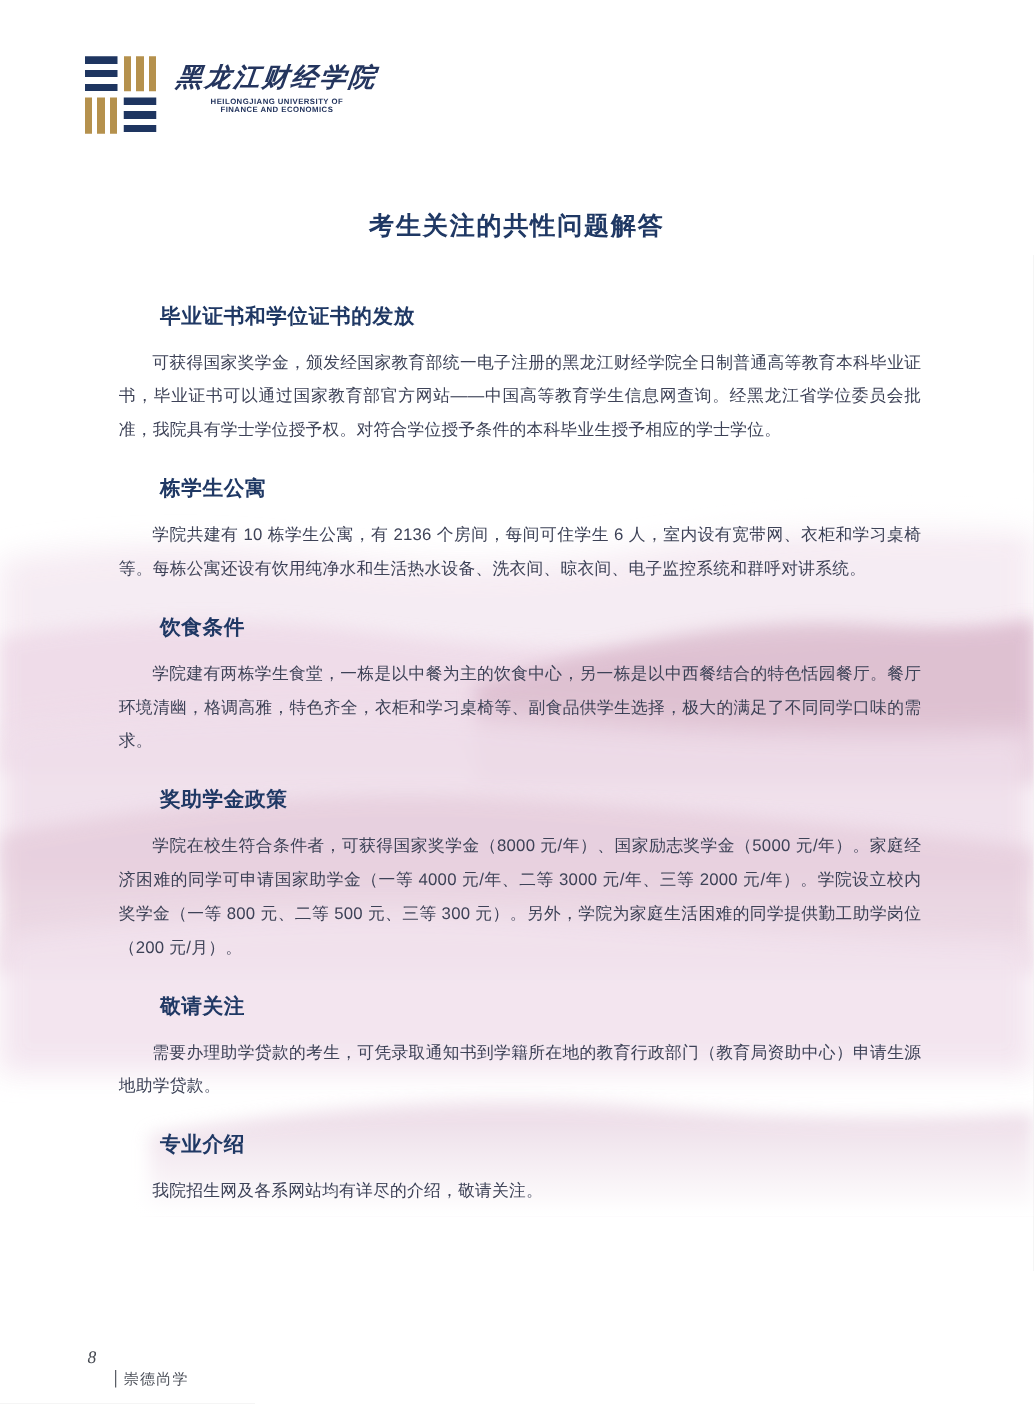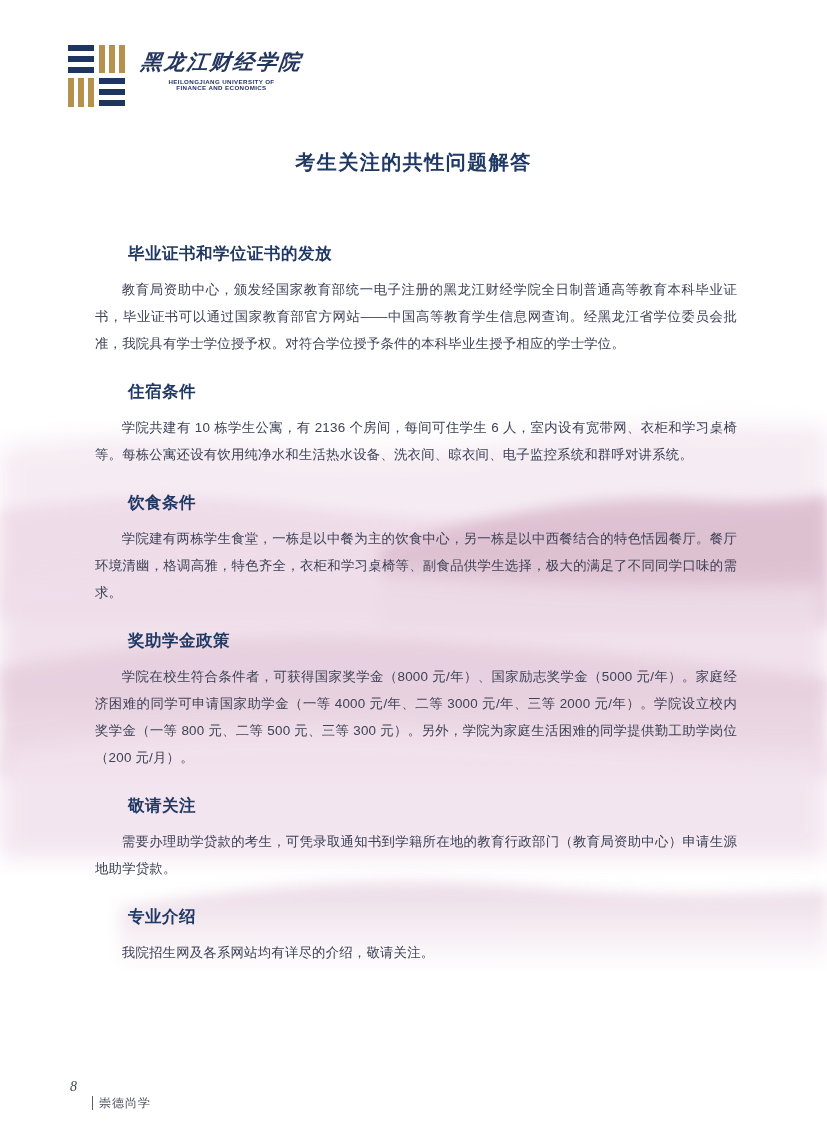--- a/index.html
+++ b/index.html
@@ -21,21 +21,21 @@
     font-size:21px;font-weight:bold;font-style:italic;color:#24355e;
     letter-spacing:2px;white-space:nowrap;transform:skewX(-6deg);
   }
   .logo-en{
     font-size:10px;font-weight:bold;color:#24355e;letter-spacing:.6px;
     text-align:center;line-height:11px;white-space:nowrap;
     transform:scale(0.62);transform-origin:center top;margin-top:2px;
   }
   
   .doc-title{
-    position:absolute;top:149px;left:0;width:100%;text-align:center;z-index:2;
+    position:absolute;top:167px;left:0;width:100%;text-align:center;z-index:2;
     font-family:"Liberation Serif","DejaVu Serif",serif;
     font-size:20px;font-weight:bold;color:#1f3864;letter-spacing:1.5px;
   }
   
   .content{position:absolute;left:95px;top:242px;width:642px;z-index:2;}
   .section h2{
     font-size:16.5px;line-height:22px;font-weight:bold;color:#1f3864;
     margin:0 0 12px 33px;letter-spacing:.5px;
   }
   .section p{
@@ -100,24 +100,24 @@
         <span>FINANCE AND ECONOMICS</span>
       </div>
     </div>
   </div>
 
   <div class="doc-title">考生关注的共性问题解答</div>
 
   <div class="content">
     <div class="section">
       <h2>毕业证书和学位证书的发放</h2>
-      <p>教育局资助中心，颁发经国家教育部统一电子注册的黑龙江财经学院全日制普通高等教育本科毕业证书，毕业证书可以通过国家教育部官方网站——中国高等教育学生信息网查询。经黑龙江省学位委员会批准，我院具有学士学位授予权。对符合学位授予条件的本科毕业生授予相应的学士学位。</p>
+      <p>可获得国家奖学金，颁发经国家教育部统一电子注册的黑龙江财经学院全日制普通高等教育本科毕业证书，毕业证书可以通过国家教育部官方网站——中国高等教育学生信息网查询。经黑龙江省学位委员会批准，我院具有学士学位授予权。对符合学位授予条件的本科毕业生授予相应的学士学位。</p>
     </div>
     <div class="section">
-      <h2>住宿条件</h2>
+      <h2>栋学生公寓</h2>
       <p>学院共建有 10 栋学生公寓，有 2136 个房间，每间可住学生 6 人，室内设有宽带网、衣柜和学习桌椅等。每栋公寓还设有饮用纯净水和生活热水设备、洗衣间、晾衣间、电子监控系统和群呼对讲系统。</p>
     </div>
     <div class="section">
       <h2>饮食条件</h2>
       <p>学院建有两栋学生食堂，一栋是以中餐为主的饮食中心，另一栋是以中西餐结合的特色恬园餐厅。餐厅环境清幽，格调高雅，特色齐全，衣柜和学习桌椅等、副食品供学生选择，极大的满足了不同同学口味的需求。</p>
     </div>
     <div class="section">
     </div>
     <div class="section">
       <h2>奖助学金政策</h2>

